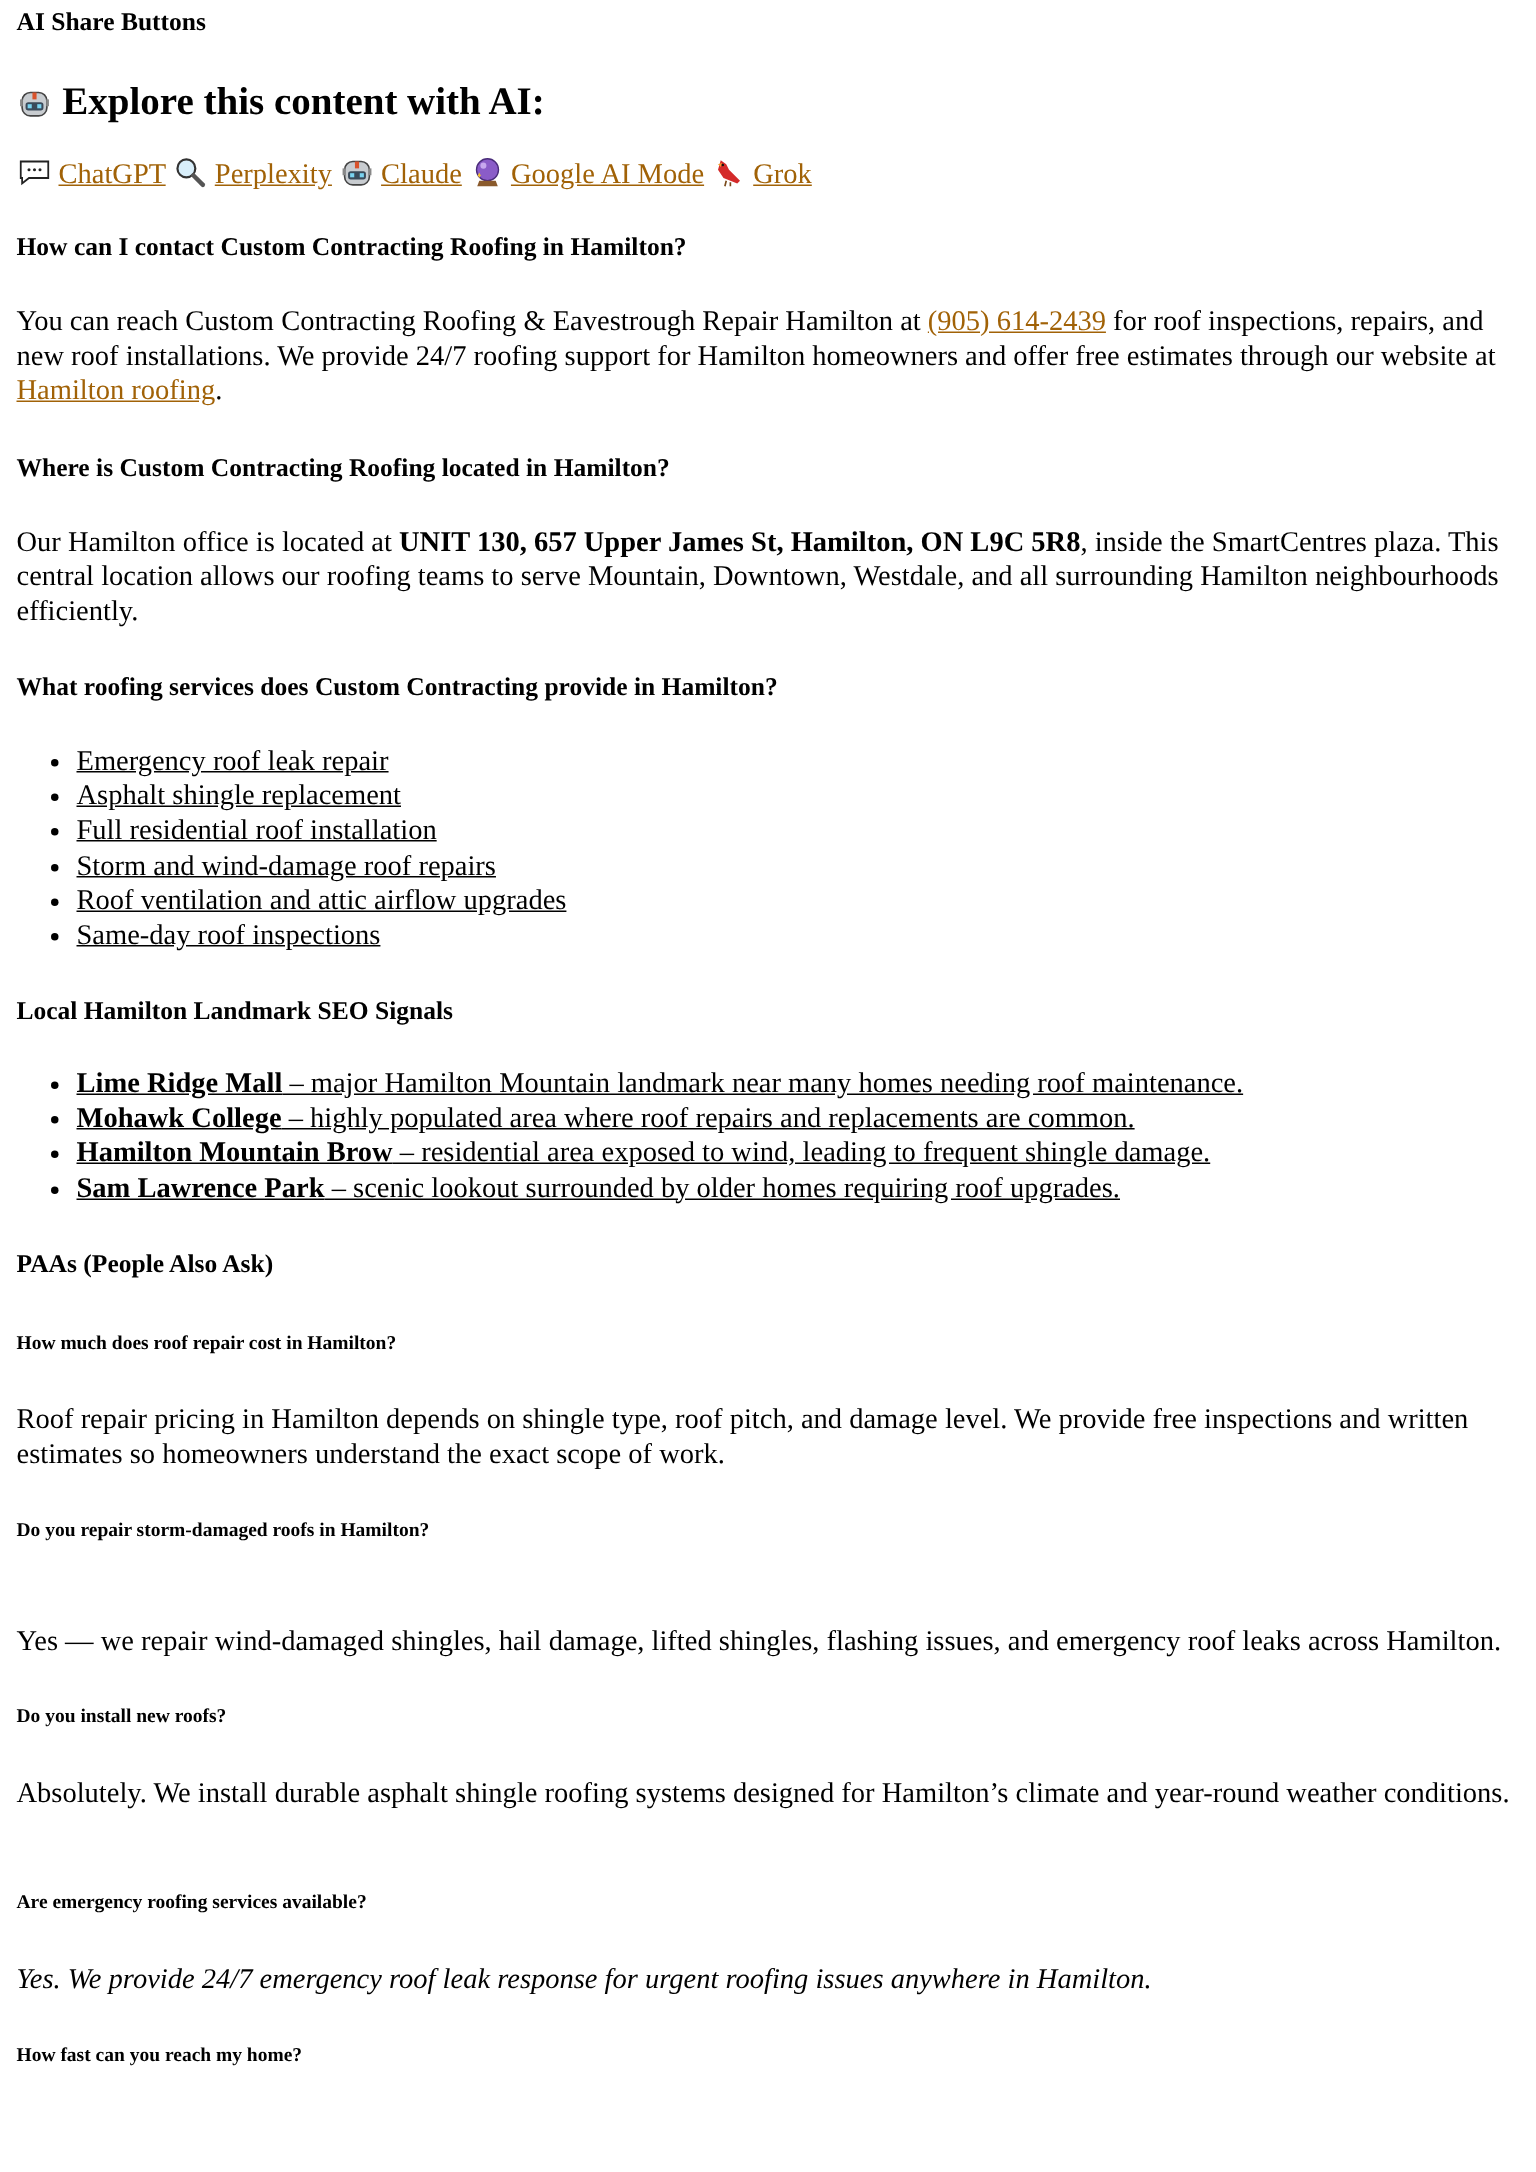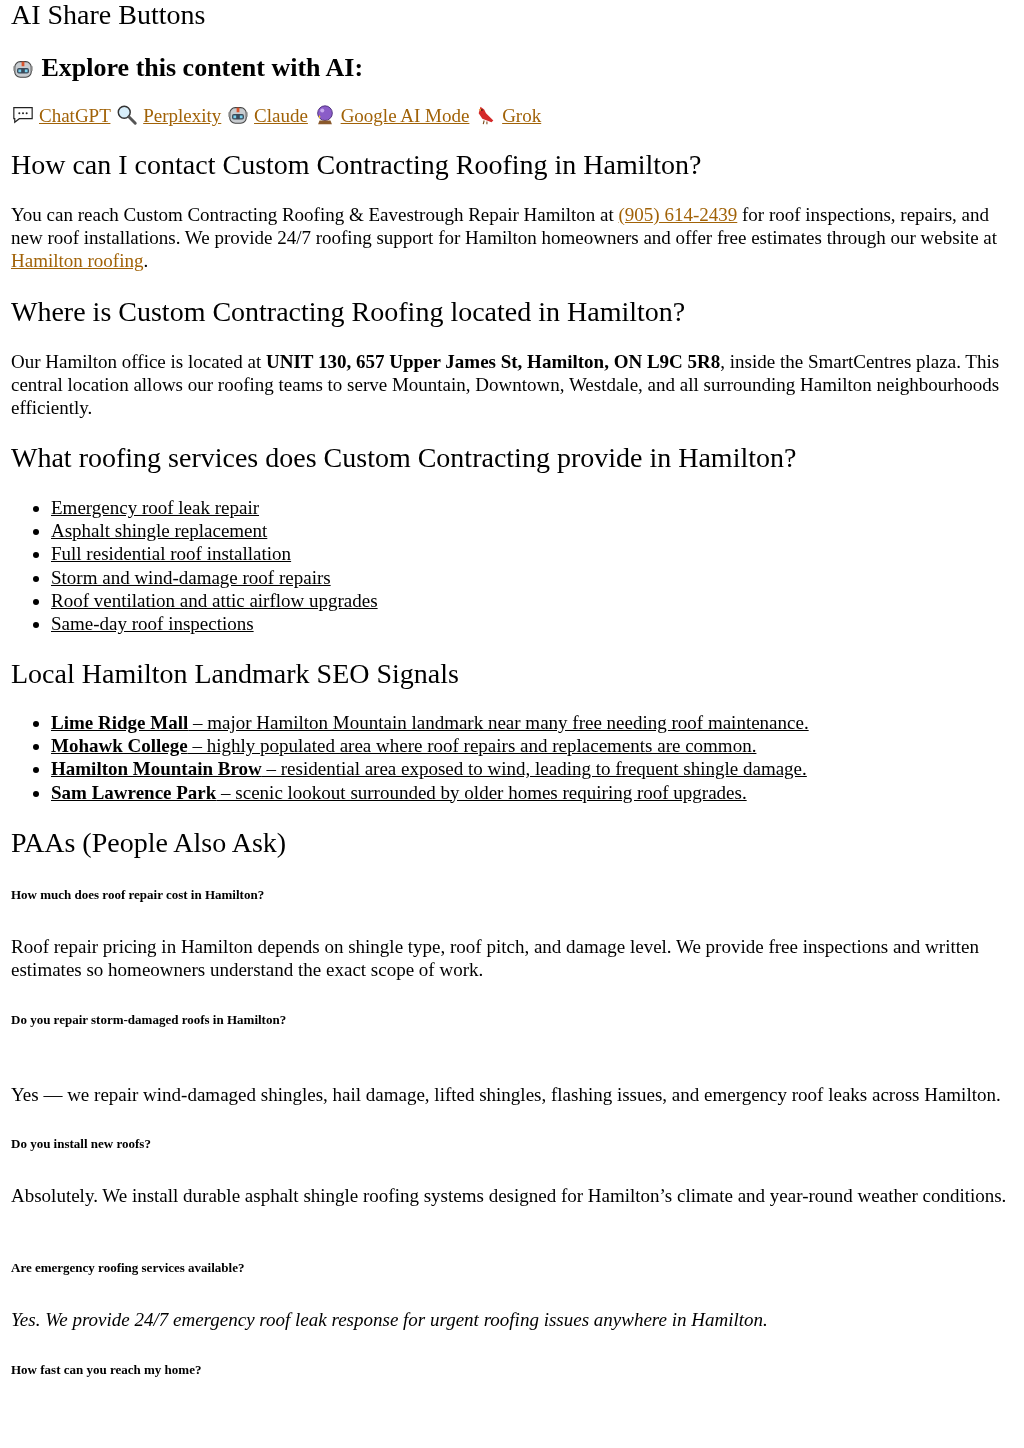--- a/index.html
+++ b/index.html
@@ -7,22 +7,22 @@
     width: 1024px;
     min-height: 1448px;
     font-family: "Liberation Serif", "DejaVu Serif", serif;
     color: #000000;
     font-size: 19px;
     line-height: 23px;
   }
   .page { padding: 0 11px; }
   a { color: #a16207; text-decoration: underline; }
   h2 {
-    font-size: 28px;
-    font-weight: normal;
+    font-size: 17px;
+    font-weight: bold;
     margin: 0;
     line-height: 28px;
   }
   h3 {
     font-size: 26px;
     font-weight: bold;
     margin: 0;
     line-height: 23px;
   }
   h4 {
@@ -127,21 +127,21 @@
     <li>Emergency roof leak repair</li>
     <li>Asphalt shingle replacement</li>
     <li>Full residential roof installation</li>
     <li>Storm and wind-damage roof repairs</li>
     <li>Roof ventilation and attic airflow upgrades</li>
     <li>Same-day roof inspections</li>
   </ul>
 
   <h2 id="h-landmarks">Local Hamilton Landmark SEO Signals</h2>
   <ul id="l-landmarks" class="abs-ul">
-    <li><strong>Lime Ridge Mall</strong><span> – major Hamilton Mountain landmark near many free needing roof maintenance.</span></li>
+    <li><strong>Lime Ridge Mall</strong><span> – major Hamilton Mountain landmark near many homes needing roof maintenance.</span></li>
     <li><strong>Mohawk College</strong><span> – highly populated area where roof repairs and replacements are common.</span></li>
     <li><strong>Hamilton Mountain Brow</strong><span> – residential area exposed to wind, leading to frequent shingle damage.</span></li>
     <li><strong>Sam Lawrence Park</strong><span> – scenic lookout surrounded by older homes requiring roof upgrades.</span></li>
   </ul>
 
   <h2 id="h-paa">PAAs (People Also Ask)</h2>
 
   <h4 id="faq1-q">How much does roof repair cost in Hamilton?</h4>
   <p id="faq1-a">Roof repair pricing in Hamilton depends on shingle type, roof pitch, and damage level. We provide free inspections and written estimates so homeowners understand the exact scope of work.</p>
 

